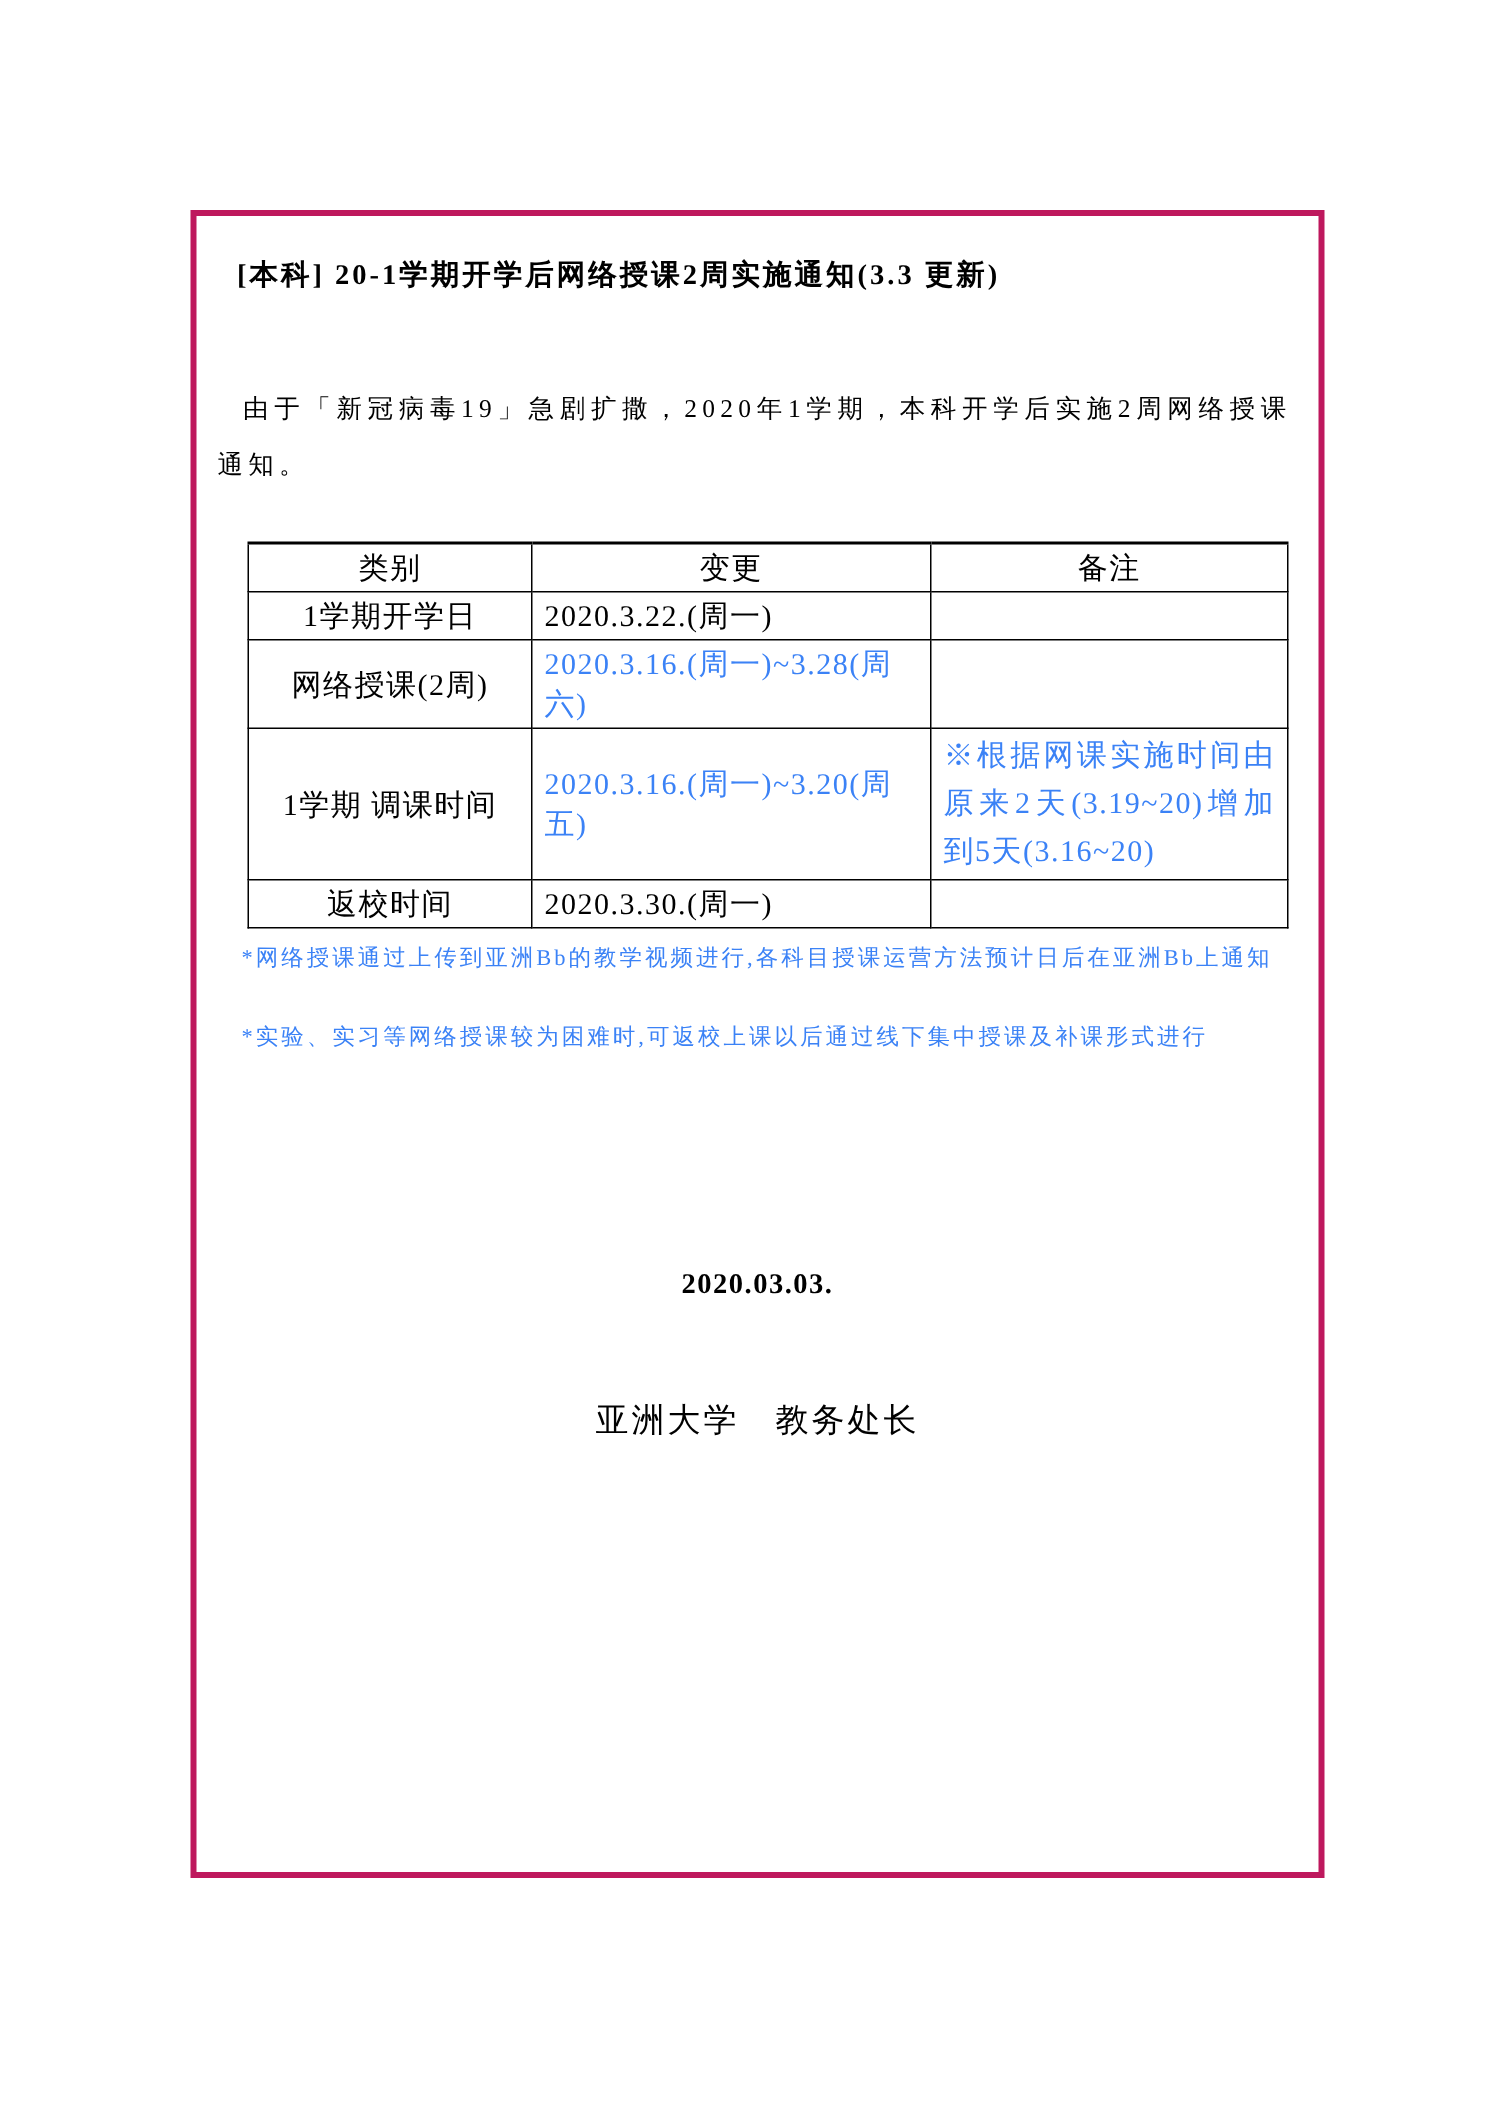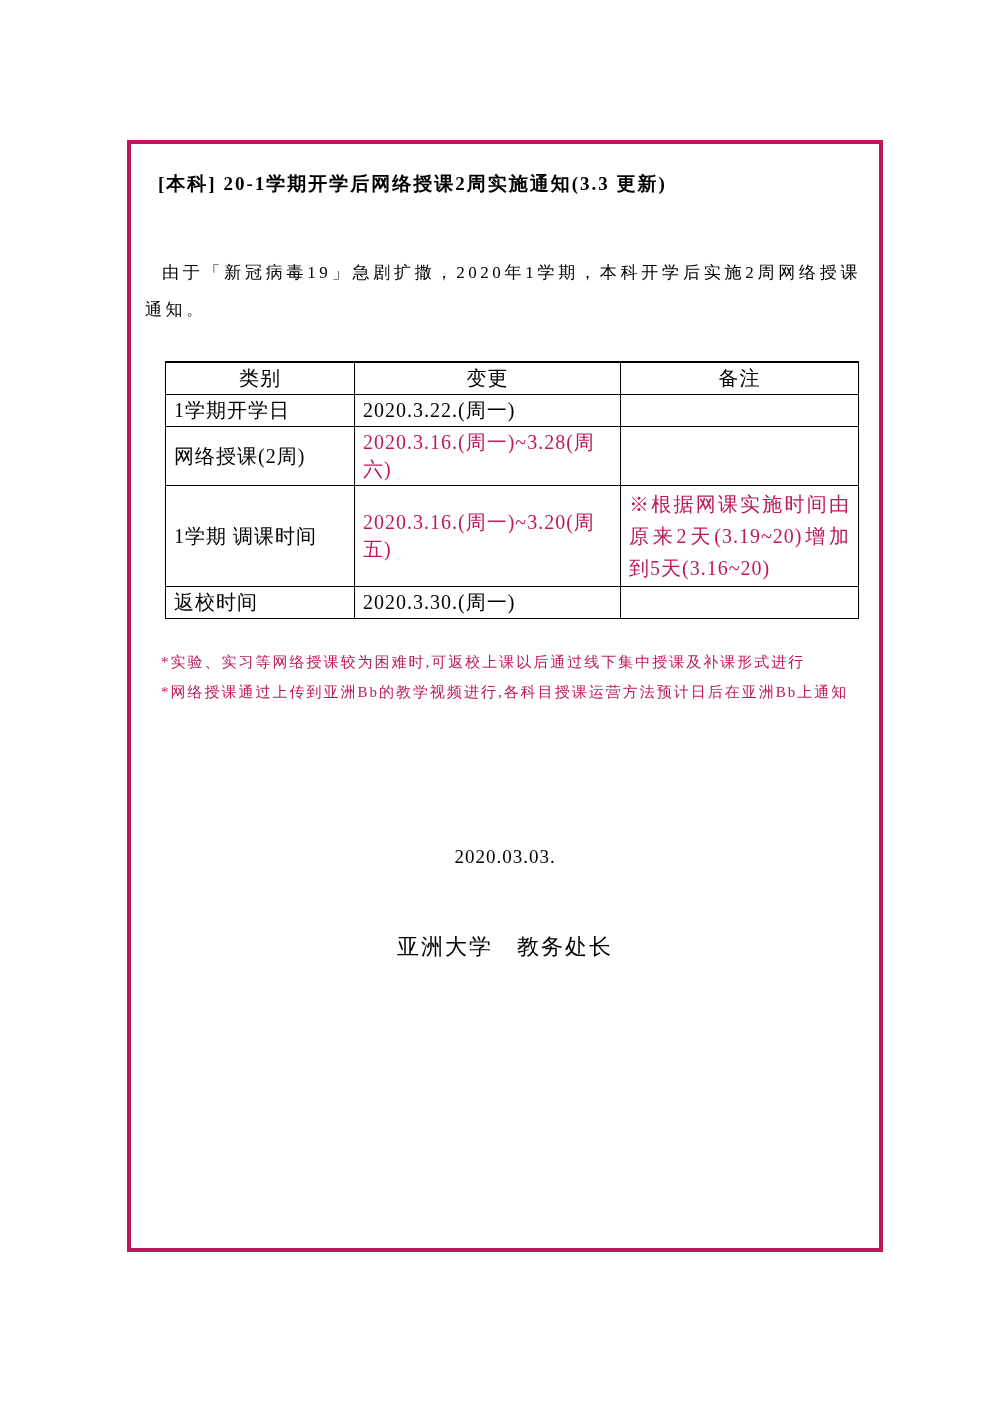--- a/index.html
+++ b/index.html
@@ -23,33 +23,33 @@
     margin:33px 0 0 34px; width:693px; border-collapse:collapse;
     table-layout:fixed; font-size:20px;
   }
   table.schedule th, table.schedule td {
     border:1px solid #000; padding:2px 8px; box-sizing:border-box;
     overflow:hidden; letter-spacing:1px;
   }
   table.schedule thead th {
     border-top:2px solid #000; height:27px; text-align:center; font-weight:normal;
   }
-  td.cat { text-align:left; }
+  td.cat { text-align:center; }
   tr.r1 td, tr.r2 td { height:27px; }
   tr.r3 td { height:100px; }
   tr.r4 td { height:28px; }
-  .blue { color:#be185d; }
+  .blue { color:#3b82f6; }
   td.remark-cell {
     text-align:justify; text-justify:inter-character;
     line-height:32px; padding:4px 8px; vertical-align:middle;
   }
   .note { margin:10px 16px 0 30px; font-size:15px; line-height:20px; letter-spacing:2px; }
   .note.second { margin-top:33px; }
   .caution { margin:80px 16px 0 22px; font-size:18px; line-height:24px; letter-spacing:3px; }
-  .date-line { margin:143px 0 0 0; text-align:center; font-size:19px; line-height:24px; letter-spacing:1px; }
+  .date-line { margin:143px 0 0 0; text-align:center; font-size:19px; line-height:24px; letter-spacing:1px;font-weight:bold; }
   .signature { margin:64px 0 0 0; text-align:center; font-size:22px; line-height:28px; letter-spacing:2px; }
 </style>
 </head>
 <body>
 
 <div class="canvas">
   <div class="frame">
 
     <div class="title">[本科] 20-1学期开学后网络授课2周实施通知(3.3 更新)</div>
 
@@ -86,22 +86,22 @@
           <td class="blue remark-cell">※根据网课实施时间由原来2天(3.19~20)增加到5天(3.16~20)</td>
         </tr>
         <tr class="r4">
           <td class="cat">返校时间</td>
           <td>2020.3.30.(周一)</td>
           <td></td>
         </tr>
       </tbody>
     </table>
 
+    <p class="note blue">*网络授课通过上传到亚洲Bb的教学视频进行,各科目授课运营方法预计日后在亚洲Bb上通知</p>
     <p class="note blue second">*实验、实习等网络授课较为困难时,可返校上课以后通过线下集中授课及补课形式进行</p>
-    <p class="note blue">*网络授课通过上传到亚洲Bb的教学视频进行,各科目授课运营方法预计日后在亚洲Bb上通知</p>
 
 
     <p class="date-line">2020.03.03.</p>
 
     <p class="signature">亚洲大学　教务处长</p>
 
   </div>
 </div>
 
 </body></html>

